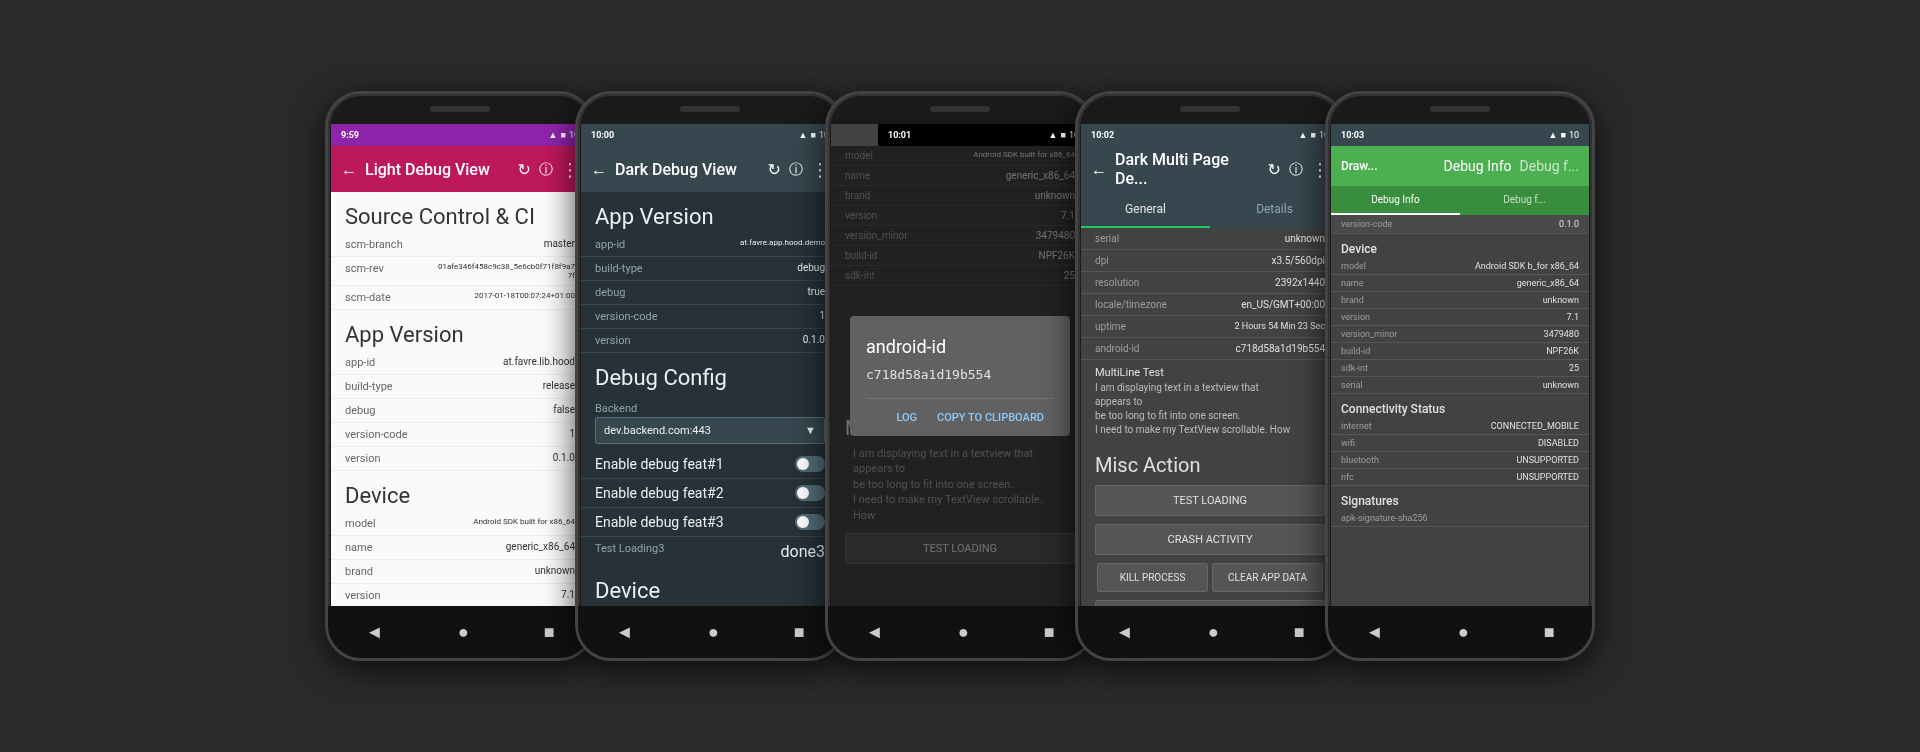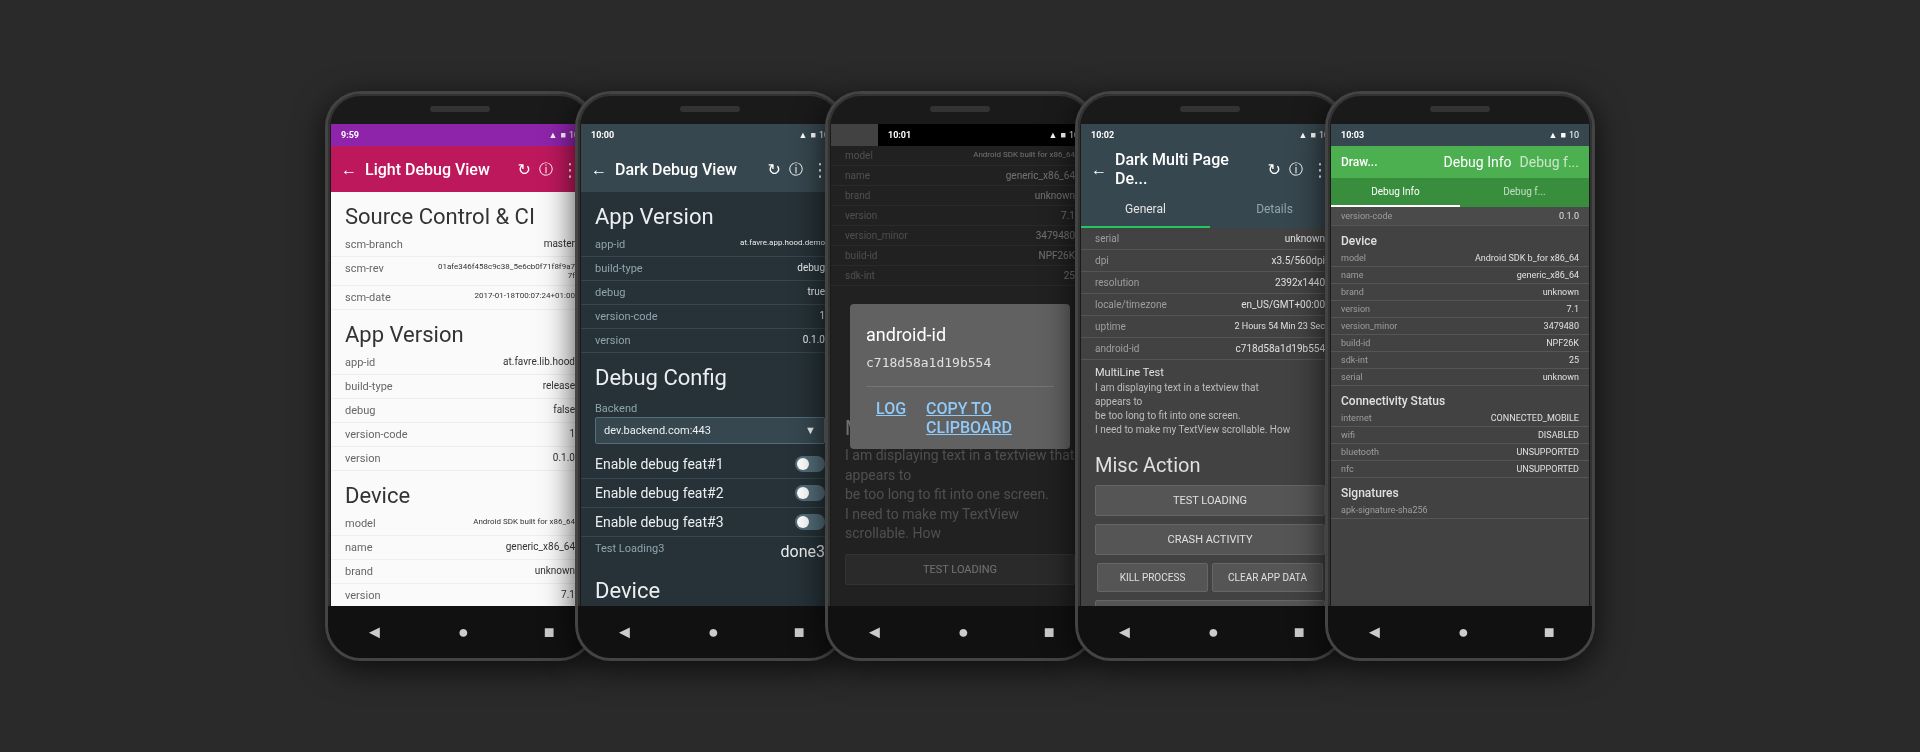--- a/index.html
+++ b/index.html
@@ -243,26 +243,25 @@
       font-family: monospace;
     }
     .phone3 .dialog-actions {
       display: flex;
       justify-content: flex-end;
       gap: 0;
       border-top: 1px solid #757575;
     }
     .phone3 .dialog-btn {
       color: #90caf9;
-      font-size: 16px;
+      font-size: 11px;
       font-weight: 500;
       padding: 12px 10px;
       cursor: pointer;
       text-transform: uppercase;
-      text-decoration: underline;
     }
     .phone3 .misc-section-title {
       font-size: 20px;
       color: #e0e0e0;
       padding: 10px 14px 4px;
       font-weight: 400;
     }
     .phone3 .misc-btn {
       margin: 4px 14px;
       background: #555;
@@ -353,21 +352,21 @@
       cursor: pointer;
       text-transform: uppercase;
       margin: 0 2px;
     }
 
     
     .phone5 .status-bar { background: #37474f; }
     .phone5 .screen-content { background: #424242; }
     .phone5 .drawer-header {
       background: #4caf50;
-      height: 32px;
+      height: 40px;
       display: flex;
       align-items: center;
       padding: 0 10px;
       flex-shrink: 0;
     }
     .phone5 .drawer-tabs {
       display: flex;
       background: #388e3c;
       flex-shrink: 0;
     }
@@ -622,21 +621,21 @@
             <div class="dialog-text">c718d58a1d19b554</div>
             <div class="dialog-actions">
               <div class="dialog-btn">LOG</div>
               <div class="dialog-btn">COPY TO CLIPBOARD</div>
             </div>
           </div>
         </div>
 
         <div style="margin-top: 120px;">
           <div class="misc-section-title">Misc Action</div>
-          <div style="color:#9e9e9e; font-size:14px; padding:2px 14px 6px; line-height:1.4;">I am displaying text in a textview that appears to<br>be too long to fit into one screen.<br>I need to make my TextView scrollable. How</div>
+          <div style="color:#9e9e9e; font-size:11px; padding:2px 22px 6px; line-height:1.4;">I am displaying text in a textview that appears to<br>be too long to fit into one screen.<br>I need to make my TextView scrollable. How</div>
           <div class="misc-btn">TEST LOADING</div>
         </div>
       </div>
     </div>
     <div class="phone-nav-bar">
       <span class="nav-btn">◄</span>
       <span class="nav-btn">●</span>
       <span class="nav-btn">■</span>
     </div>
   </div>

